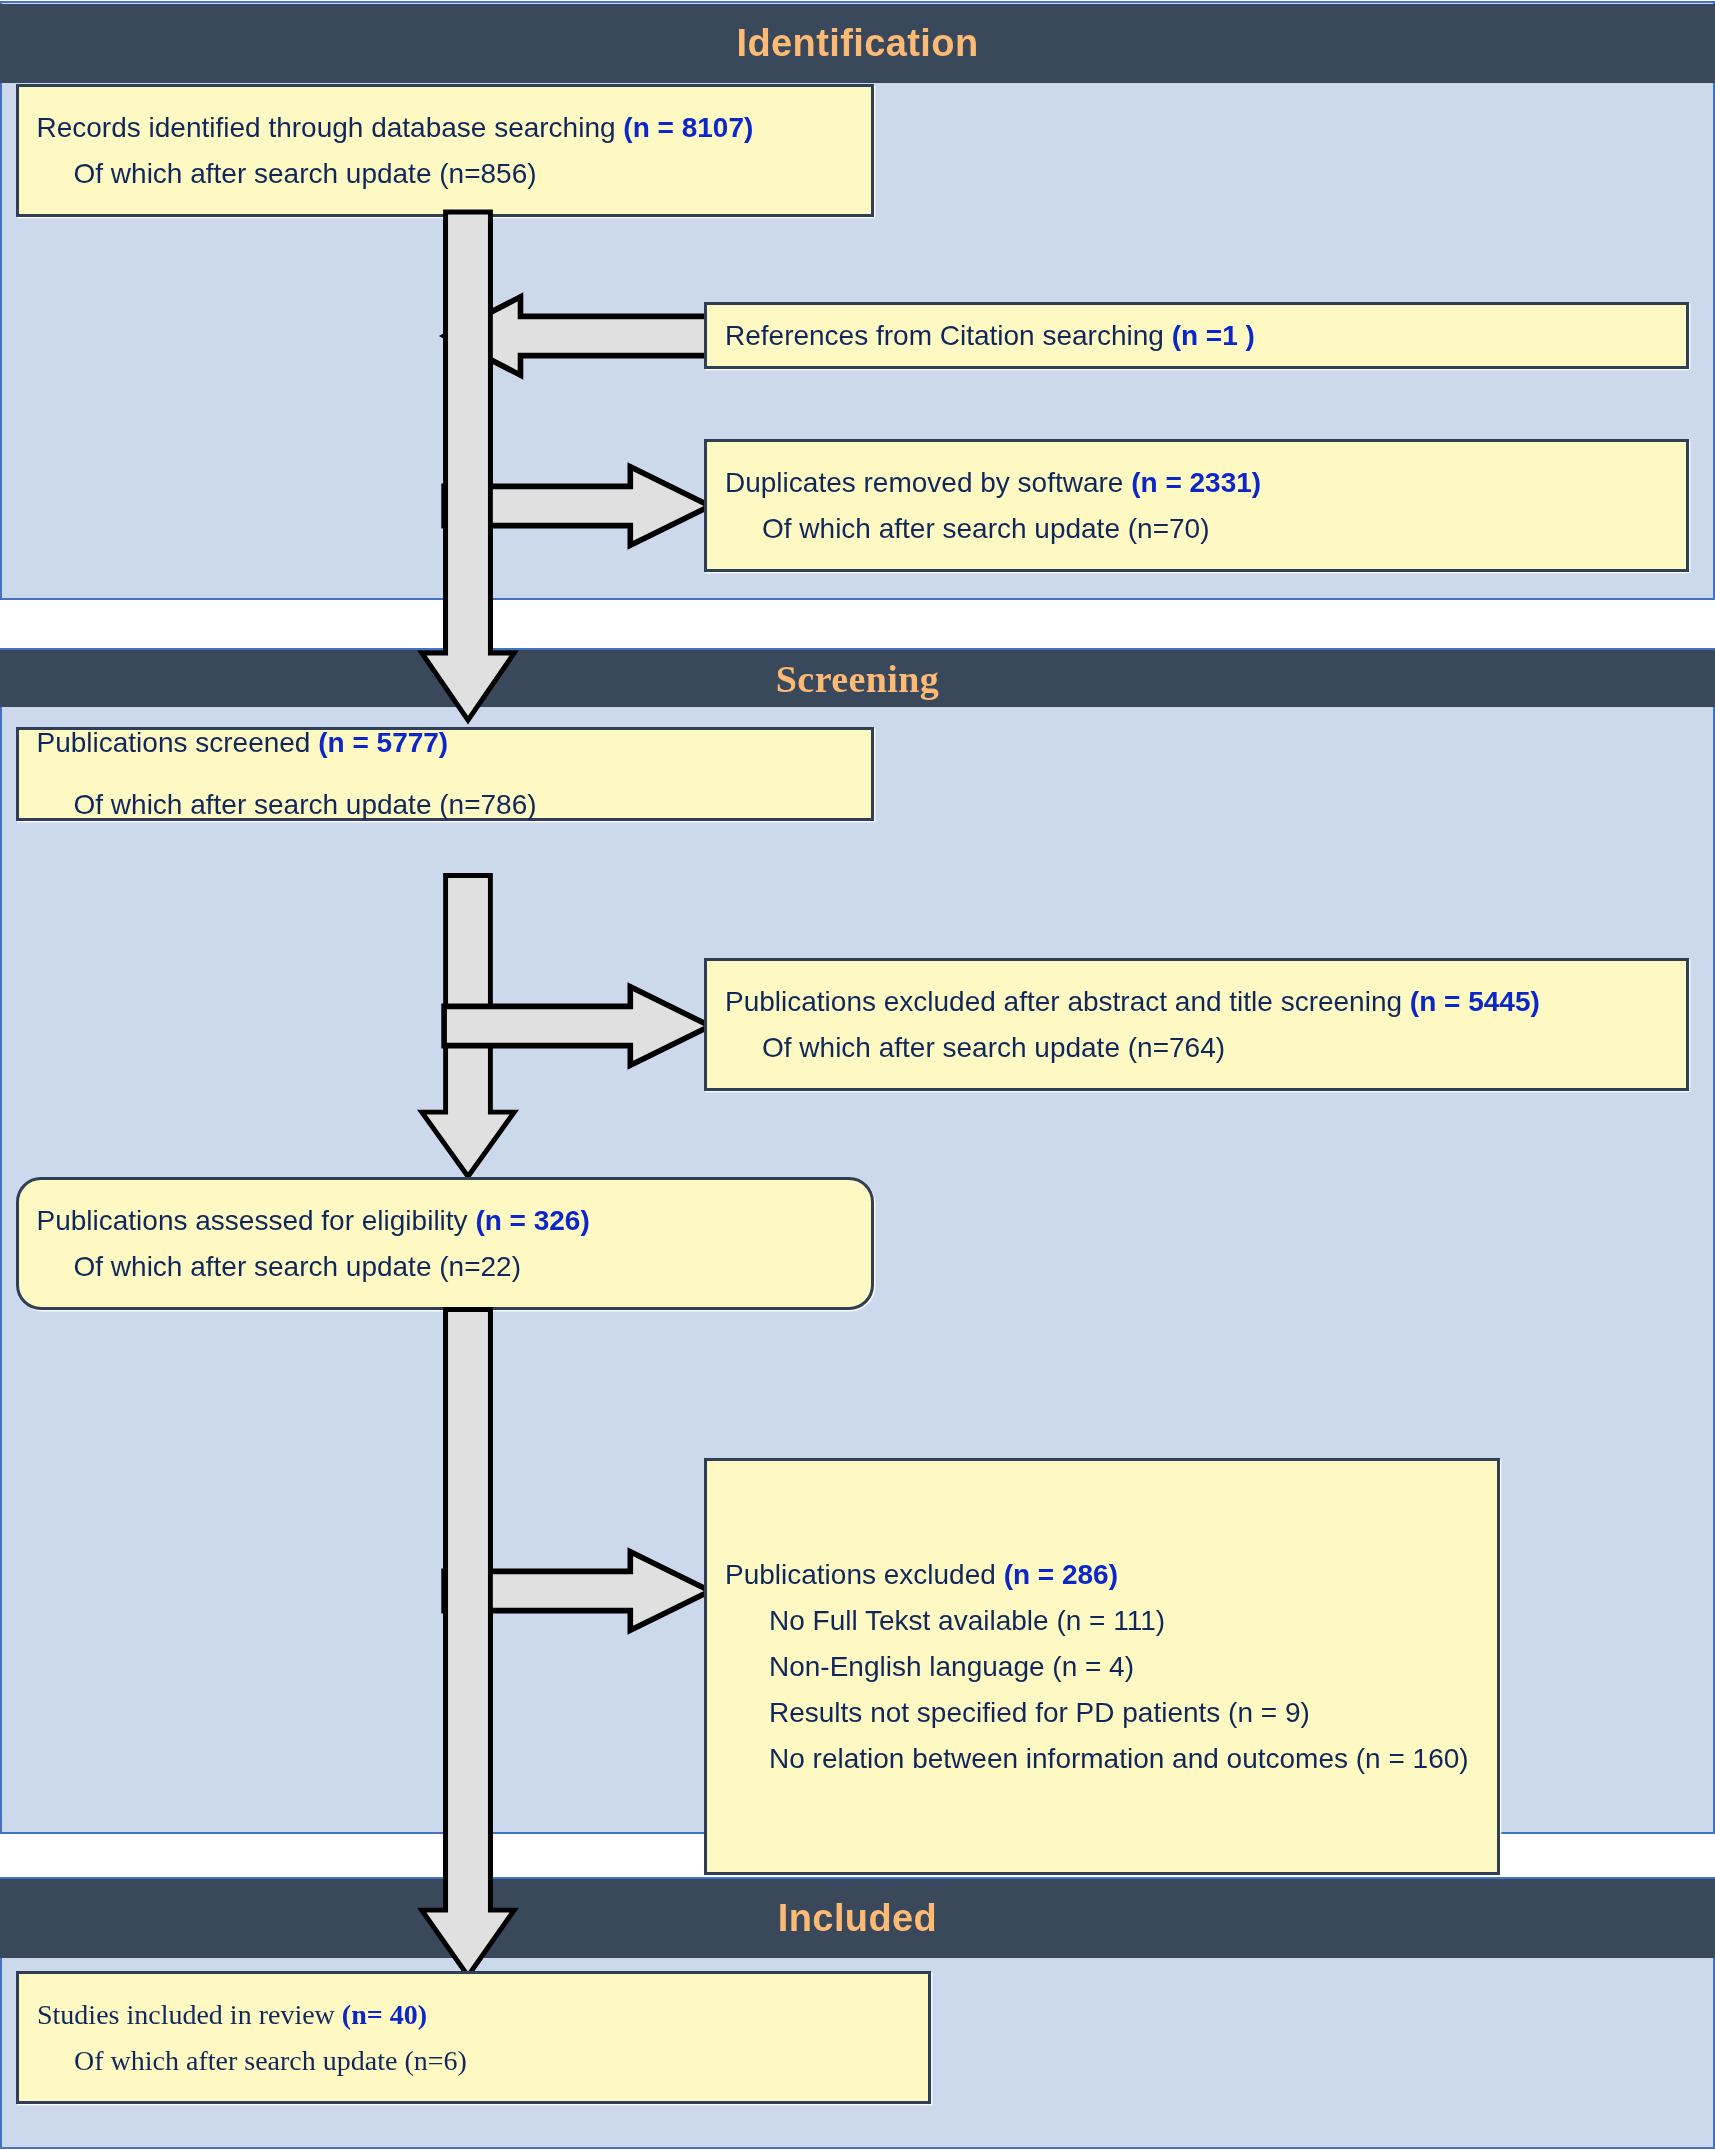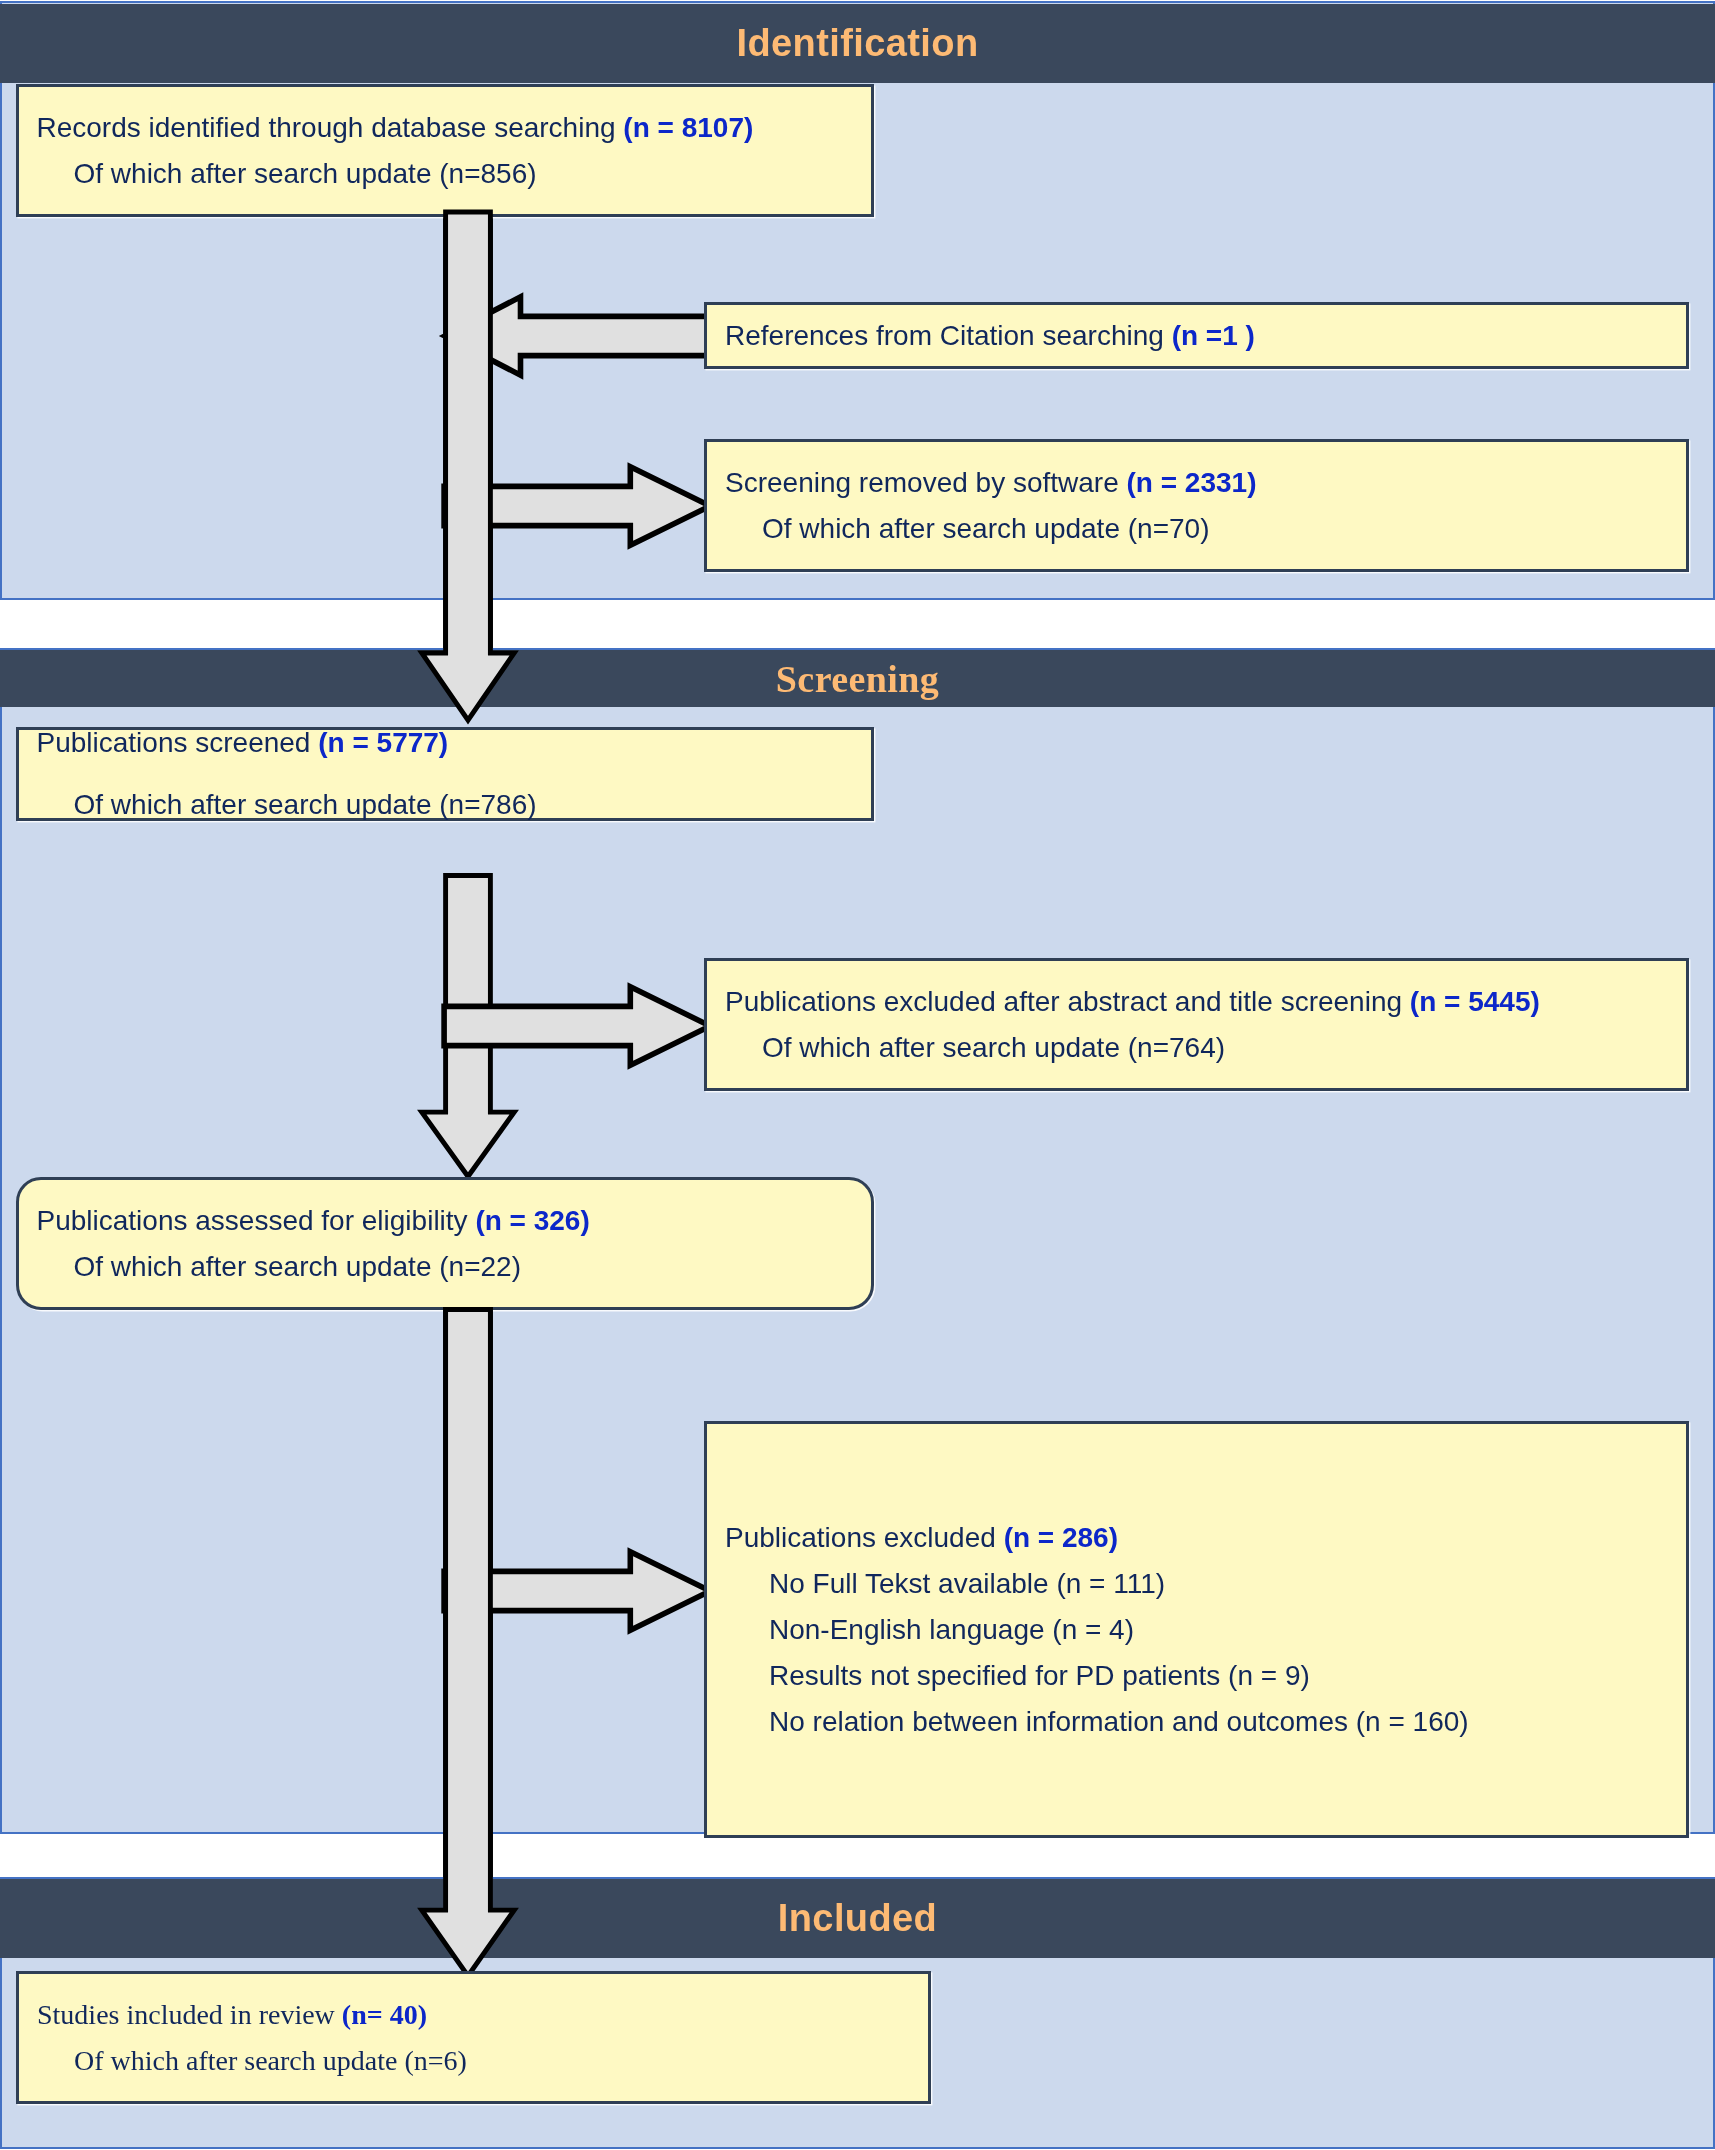--- a/index.html
+++ b/index.html
@@ -66,21 +66,21 @@
   </div>
 
   <div class="arrow" style="left:438px;top:464px;width:281px;height:84px;">
     <svg width="281" height="84" viewBox="0 0 400 120">
       <path d="M8,32 L274,32 L274,4 L388,60 L274,116 L274,88 L8,88 Z" fill="#e0e0e0" stroke="#000000" stroke-width="8" stroke-linejoin="miter"></path>
     </svg>
   </div>
 
   <div class="node" style="left:704px;top:439px;width:985px;height:133px;">
     <div class="ln">
-      <span>Screening removed by software </span><span class="nblue">(n = 2331)</span>
+      <span>Duplicates removed by software </span><span class="nblue">(n = 2331)</span>
     </div>
     <div class="ln ind">Of which after search update (n=70)</div>
   </div>
 
   <div class="band" style="top:648px;height:1186px;"></div>
   <div class="band-hdr" style="top:650px;height:57px;font-family:Liberation Serif, serif;">
     <span class="ttl">Screening</span>
   </div>
 
   <div class="arrow" style="left:419px;top:211px;width:98px;height:520px;">
@@ -127,21 +127,21 @@
       <path d="M10,0 L74,0 L74,858 L108,858 L42,952 L-24,858 L10,858 Z" transform="translate(28,0)" fill="#e0e0e0" stroke="#000000" stroke-width="7" stroke-linejoin="miter"></path>
     </svg>
   </div>
 
   <div class="arrow" style="left:438px;top:1549px;width:281px;height:84px;">
     <svg width="281" height="84" viewBox="0 0 400 120">
       <path d="M8,32 L274,32 L274,4 L388,60 L274,116 L274,88 L8,88 Z" fill="#e0e0e0" stroke="#000000" stroke-width="8" stroke-linejoin="miter"></path>
     </svg>
   </div>
 
-  <div class="node" style="left:704px;top:1421px;width:985px;height:417px;padding:28px 18px;">
+  <div class="node" style="left:704px;top:1458px;width:796px;height:417px;padding:28px 18px;">
     <div class="ln">
       <span>Publications excluded </span><span class="nblue">(n = 286)</span>
     </div>
     <div class="ln ind2">No Full Tekst available (n = 111)</div>
     <div class="ln ind2">Non-English language (n = 4)</div>
     <div class="ln ind2">Results not specified for PD patients (n = 9)</div>
     <div class="ln ind2">No relation between information and outcomes (n = 160)</div>
   </div>
 
   <div class="band" style="top:1877px;height:272px;"></div>

